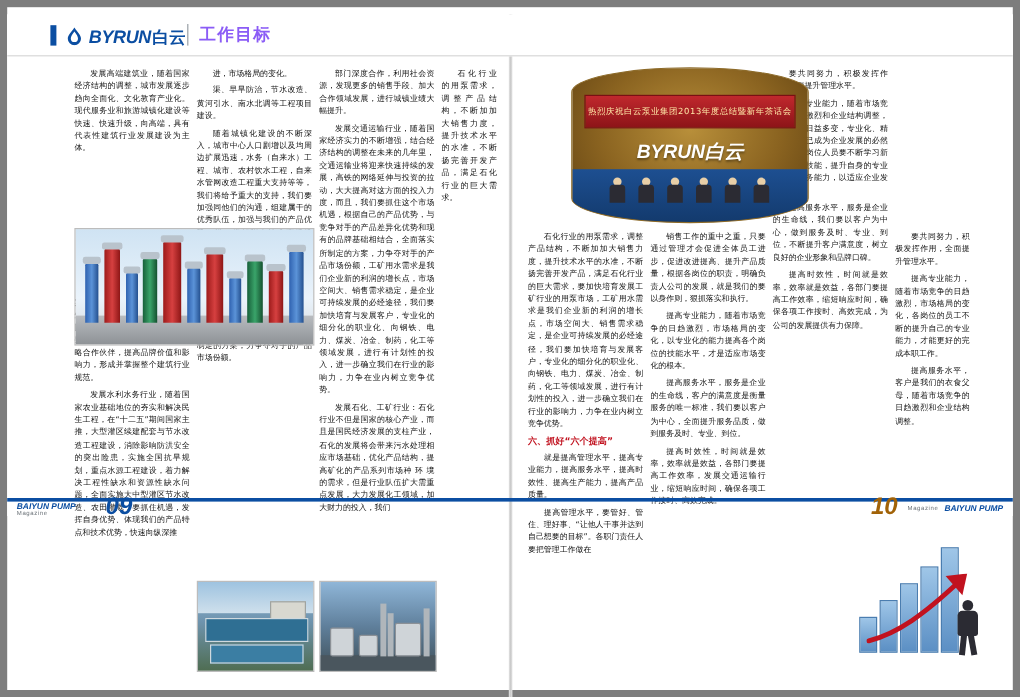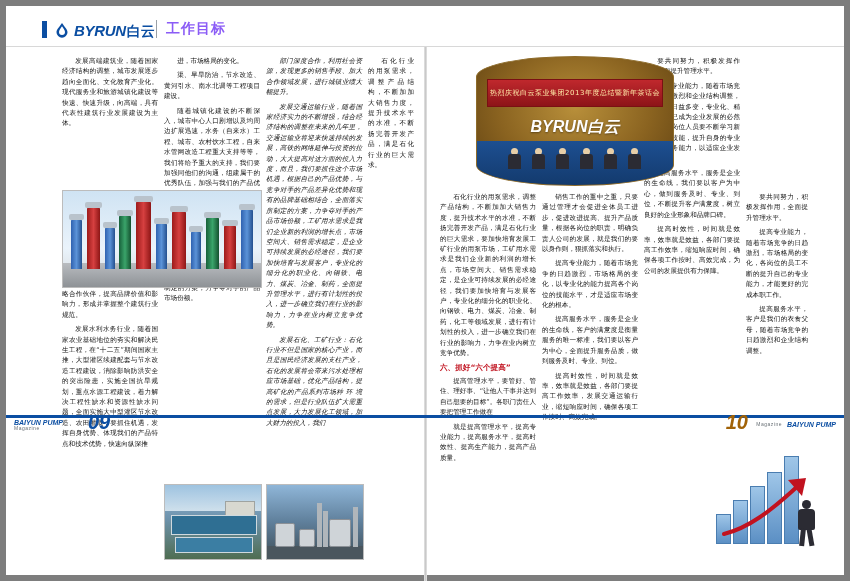--- a/index.html
+++ b/index.html
@@ -113,21 +113,21 @@
     font-weight: bold;
     font-size: 7.6px;
     color: #c1121f;
     margin: 4px 0 3px 0;
     text-indent: 0;
   }
 
   
   #c1 { left: 56px;  width: 96px; }
   #c2 { left: 158px; width: 96px; }
-  #c3 { left: 260px; width: 96px; font-style: italic; }
+  #c3 { left: 260px; width: 96px; }
   #c4 { left: 362px; width: 46px; }
 
   
   #c5 { left: 434px; width: 96px; }
   #c6 { left: 536px; width: 96px; }
   #c7 { left: 638px; width: 96px; }
   #c8 { left: 740px; width: 62px; }
 
   
   .imgbox { position: absolute; overflow: hidden; }
@@ -326,21 +326,21 @@
     </div>
 
     <div class="col" id="c2">
       <p>进，市场格局的变化。</p>
       <p>渠、早旱防治，节水改造、黄河引水、南水北调等工程项目建设。</p>
       <p>随着城镇化建设的不断深入，城市中心人口剧增以及均周边扩展迅速，水务（自来水）工程、城市、农村饮水工程，自来水管网改造工程重大支持等等，我们将给予重大的支持，我们要加强同他们的沟通，组建属干的优秀队伍，加强与我们的产品优势，进一步加强在这个市场机遇，根据自己的产品优势，与竞争对手的产品差异化优势和现有的品牌基础相结合，全面落实所制定的方案，力争夺对手的产品客户，我们要抓住这个市场机遇，根据自己的产品优势，与竞争对手的产品差异化优势和现有的品牌基础相结合，全面落实所制定的方案，力争夺对手的产品市场份额。</p>
     </div>
 
     <div class="col" id="c3">
       <p>部门深度合作，利用社会资源，发现更多的销售手段、加大合作领域发展，进行城镇业绩大幅提升。</p>
-      <p>发展交通运输行业，随着国家经济实力的不断增强，结合经济结构的调整在未来的几年里，交通运输业将迎来快速持续的发展，高铁的网络延伸与投资的拉动，大大提高对这方面的投入力度，而且，我们要抓住这个市场机遇，根据自己的产品优势，与竞争对手的产品差异化优势和现有的品牌基础相结合，全面落实所制定的方案，力争夺对手的产品市场份额，工矿用水需求是我们企业新的利润的增长点，市场空间大、销售需求稳定，是企业可持续发展的必经途径，我们要加快培育与发展客户，专业化的细分化的职业化、向钢铁、电力、煤炭、冶金、制药，全面提升管理水平，进行有计划性的投入，进一步确立我们在行业的影响力，力争在业内树立竞争优势。</p>
+      <p>发展交通运输行业，随着国家经济实力的不断增强，结合经济结构的调整在未来的几年里，交通运输业将迎来快速持续的发展，高铁的网络延伸与投资的拉动，大大提高对这方面的投入力度，而且，我们要抓住这个市场机遇，根据自己的产品优势，与竞争对手的产品差异化优势和现有的品牌基础相结合，全面落实所制定的方案，力争夺对手的产品市场份额，工矿用水需求是我们企业新的利润的增长点，市场空间大、销售需求稳定，是企业可持续发展的必经途径，我们要加快培育与发展客户，专业化的细分化的职业化、向钢铁、电力、煤炭、冶金、制药，化工等领域发展，进行有计划性的投入，进一步确立我们在行业的影响力，力争在业内树立竞争优势。</p>
       <p>发展石化、工矿行业：石化行业不但是国家的核心产业，而且是国民经济发展的支柱产业，石化的发展将会带来污水处理相应市场基础，优化产品结构，提高矿化的产品系列市场种 环 境的需求，但是行业队伍扩大需重点发展，大力发展化工领域，加大财力的投入，我们</p>
     </div>
 
     <div class="col" id="c4">
       <p>石化行业的用泵需求，调整产品结构，不断加加大销售力度，提升技术水平的水准，不断扬完善开发产品，满足石化行业的巨大需求。</p>
     </div>
 
     <div class="imgbox" id="img-pumps">
       <div class="floor"></div>
       <div class="pump" style="left:8px;  width:11px; height:50px;">
@@ -392,22 +392,22 @@
       <div class="tank" style="left:62px; width:20px; height:26px;"></div>
       <div class="stack" style="left:50px; height:44px;"></div>
       <div class="stack" style="left:56px; height:36px;"></div>
       <div class="stack" style="left:86px; height:40px;"></div>
     </div>
 
     <div class="col" id="c5">
       <div style="height:136px"></div>
       <p>石化行业的用泵需求，调整产品结构，不断加加大销售力度，提升技术水平的水准，不断扬完善开发产品，满足石化行业的巨大需求，要加快培育发展工矿行业的用泵市场，工矿用水需求是我们企业新的利润的增长点，市场空间大、销售需求稳定，是企业可持续发展的必经途径，我们要加快培育与发展客户，专业化的细分化的职业化、向钢铁、电力、煤炭、冶金、制药，化工等领域发展，进行有计划性的投入，进一步确立我们在行业的影响力，力争在业内树立竞争优势。</p>
       <div class="sub-head-red">六、抓好“六个提高”</div>
+      <p>就是提高管理水平，提高专业能力，提高服务水平，提高时效性、提高生产能力，提高产品质量。</p>
       <p>提高管理水平，要管好、管住、理好事、“让他人干事并达到自己想要的目标”。各职门责任人要把管理工作做在</p>
-      <p>就是提高管理水平，提高专业能力，提高服务水平，提高时效性、提高生产能力，提高产品质量。</p>
     </div>
 
     <div class="col" id="c6">
       <div style="height:136px"></div>
       <p>销售工作的重中之重，只要通过管理才会促进全体员工进步，促进改进提高、提升产品质量，根据各岗位的职责，明确负责人公司的发展，就是我们的要以身作则，狠抓落实和执行。</p>
       <p>提高专业能力，随着市场竞争的日趋激烈，市场格局的变化，以专业化的能力提高各个岗位的技能水平，才是适应市场变化的根本。</p>
       <p>提高服务水平，服务是企业的生命线，客户的满意度是衡量服务的唯一标准，我们要以客户为中心，全面提升服务品质，做到服务及时、专业、到位。</p>
       <p>提高时效性，时间就是效率，效率就是效益，各部门要提高工作效率，发展交通运输行业，缩短响应时间，确保各项工作按时、高效完成。</p>
     </div>
 

